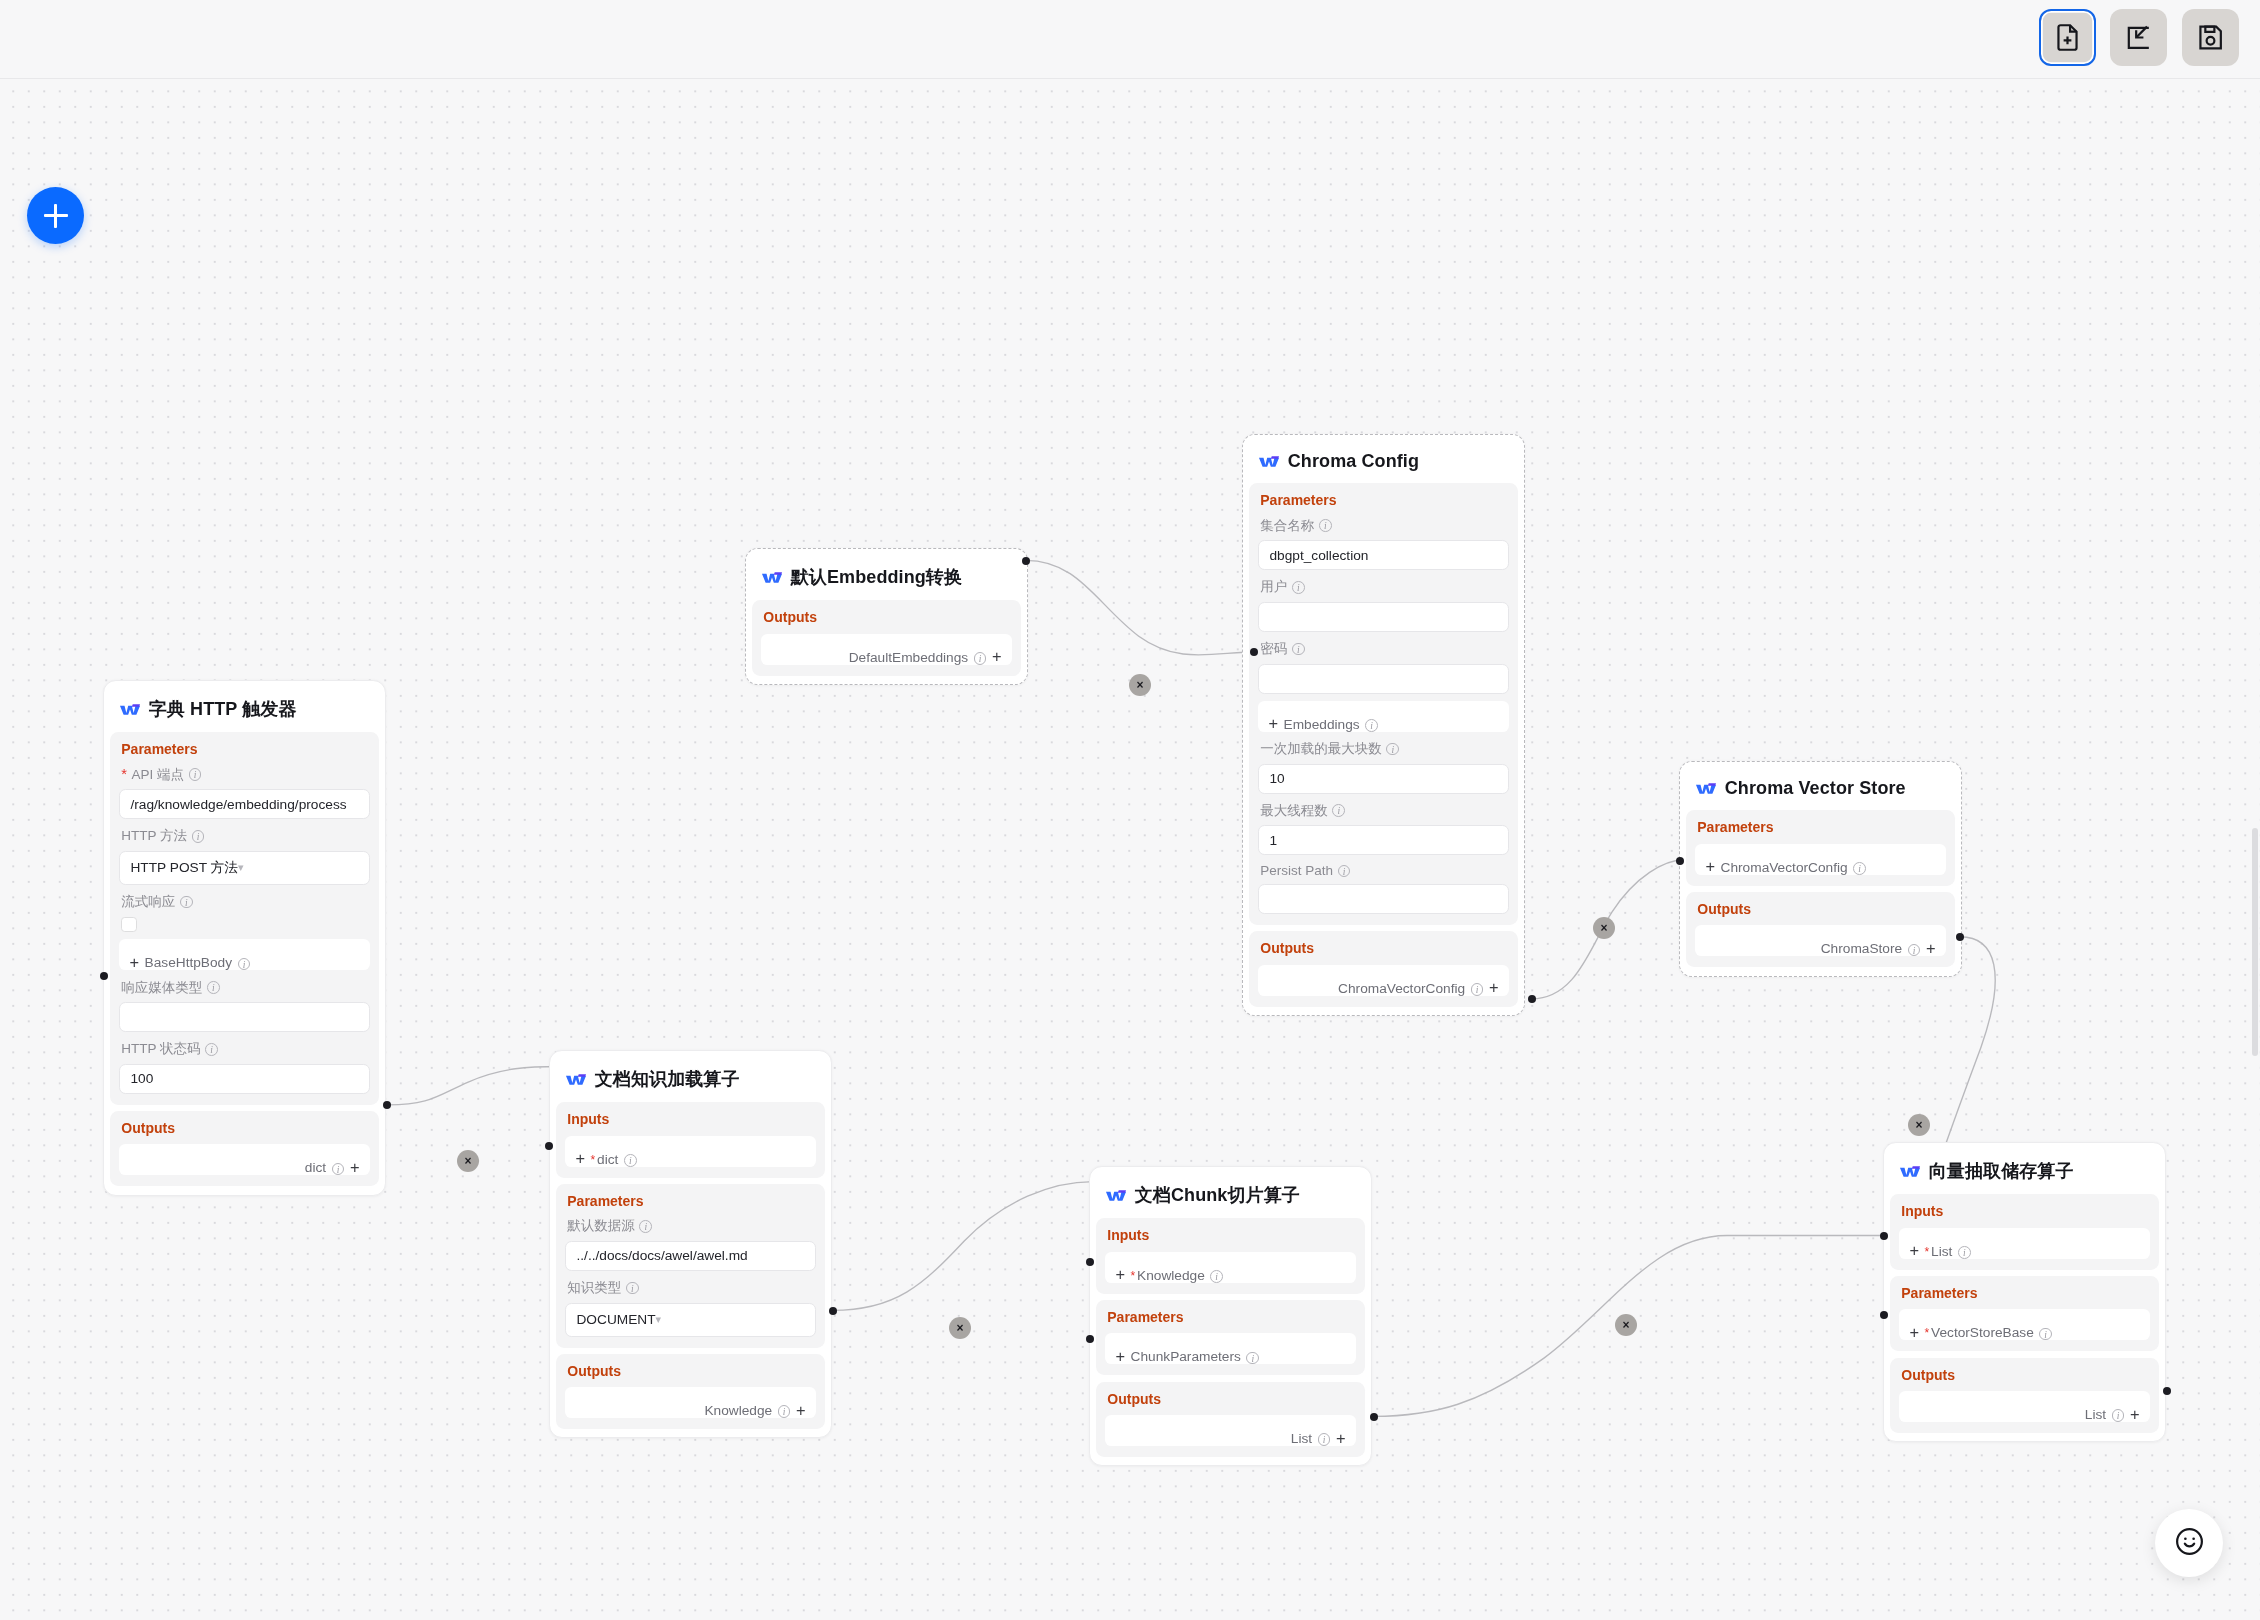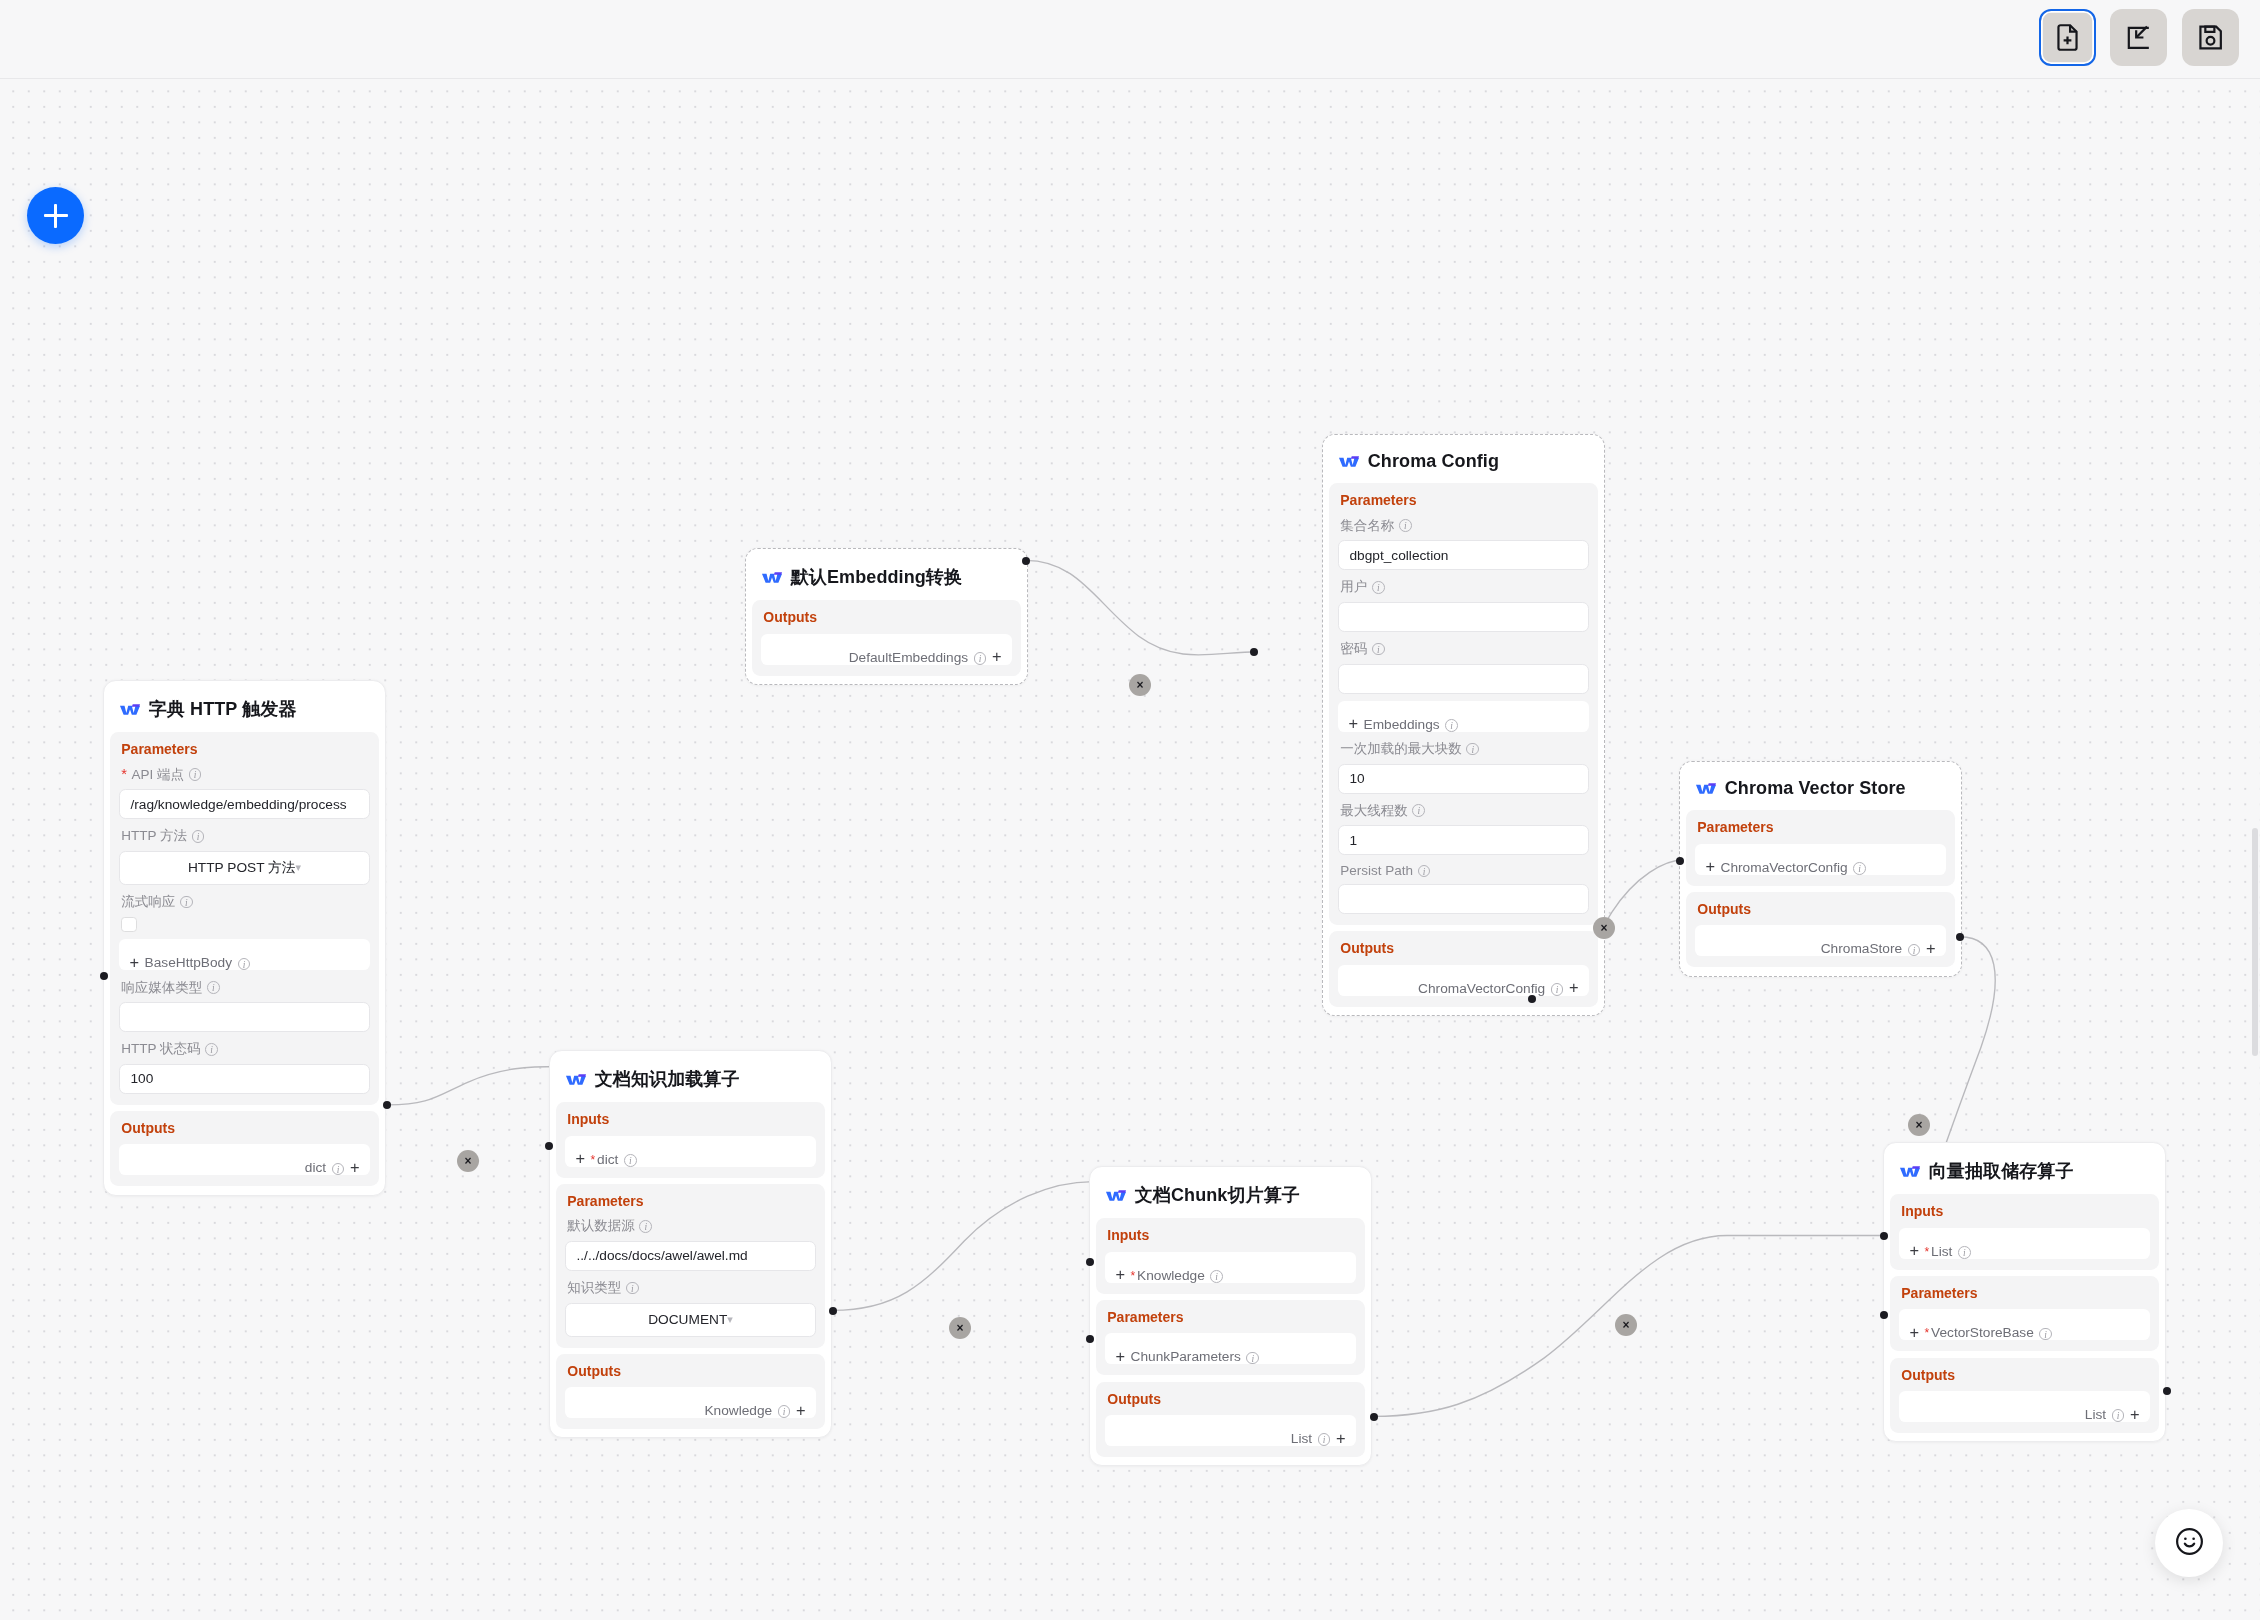--- a/index.html
+++ b/index.html
@@ -118,21 +118,21 @@
     font-family: "Liberation Serif", serif; font-style: italic;
     display: inline-block; flex: none;
   }
   .input-box {
     background: #fff; border: 1px solid #e6e6e9; border-radius: 6.4px;
     height: 30px; display: flex; align-items: center;
     padding: 0 10px; font-size: 13.7px; color: #23242a;
   }
   .select-box {
     background: #fff; border: 1px solid #e6e6e9; border-radius: 6.4px;
-    height: 30px; display: flex; align-items: center; justify-content: center;
+    height: 30px; display: flex; align-items: center; justify-content: flex-start;
     padding: 16px 10px; font-size: 13.7px; color: #23242a; cursor: pointer;
   }
   .chev { color: #b6b6bc; font-size: 11px; }
   .checkbox {
     width: 15.5px; height: 15.5px; border-radius: 3.7px;
     border: 1.2px solid #dededf; background: #fff; margin: 4.6px 0 2.7px 1.8px;
     cursor: pointer;
   }
   
   .port-row {
@@ -313,21 +313,21 @@
         <div class="section-title">Outputs</div>
         <div class="port-row right">
           <span class="pname">DefaultEmbeddings</span>
           <span class="info-i">i</span>
           <span class="plus">+</span>
         </div>
       </div>
     </div>
     <div class="dot" style="left:1022px; top:478px;"></div>
 
-    <div class="node dashed" style="left:1322px; top:355px; width:283px;">
+    <div class="node dashed" style="left:1242px; top:355px; width:283px;">
       <div class="node-title">
         <svg class="logo" viewBox="0 0 48 30">
           <path d="M2 6 L12 6 L16 22 L20 6 L28 6 L32 22 L36 6 L46 6 L38 26 L28 26 L24 14 L20 26 L10 26 Z" fill="#2f6bff"></path>
           <path d="M30 3 L46 3 L44 8 L28 8 Z" fill="#5b3df5"></path>
         </svg>
         <span>Chroma Config</span>
       </div>
 
       <div class="section">
         <div class="section-title">Parameters</div>

